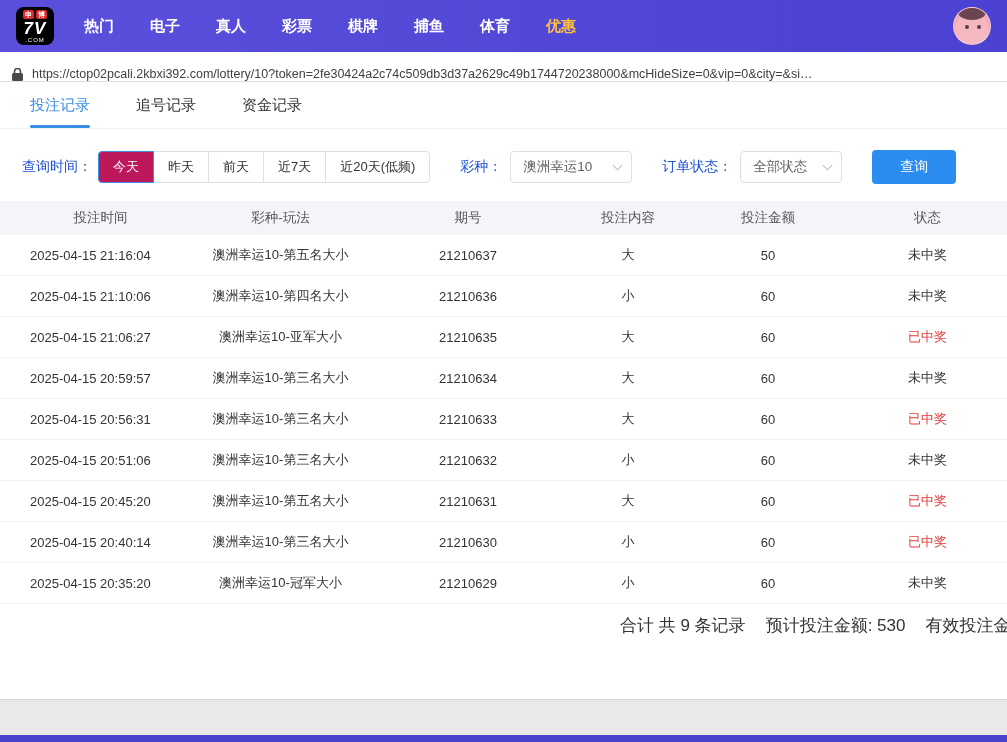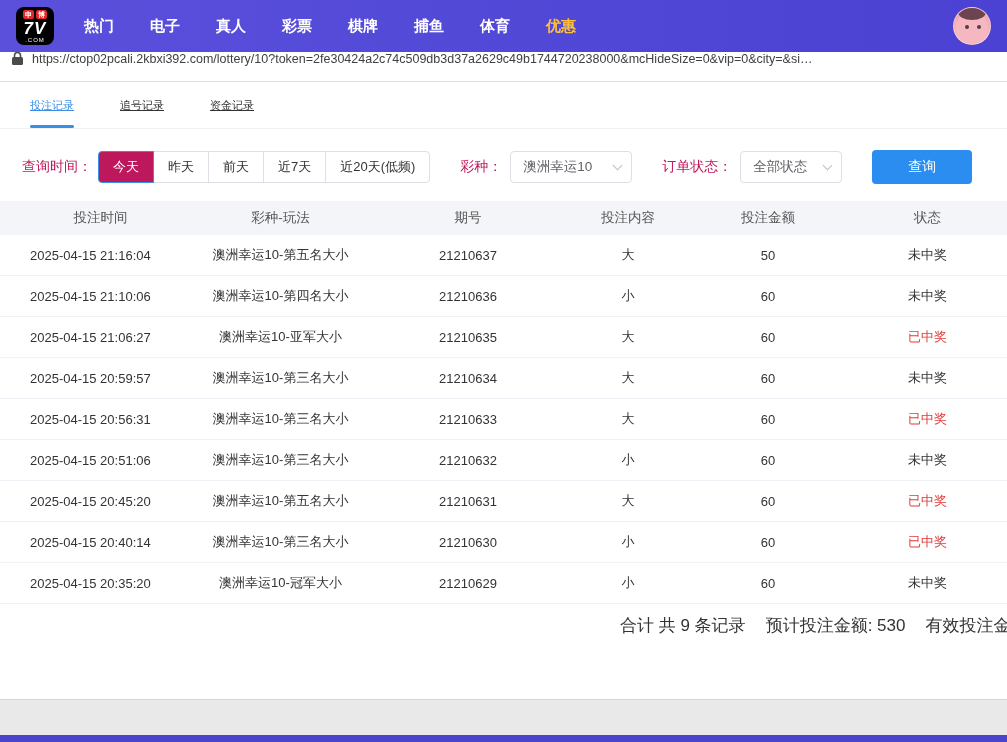--- a/index.html
+++ b/index.html
@@ -21,44 +21,44 @@
   .avatar::after { content:""; position:absolute; top:17px; left:11px; width:4px; height:4px; border-radius:50%; background:#5a3a42; box-shadow:12px 0 0 #5a3a42; }
 
   
   .titlebar { height:34px; background:#fbfbfb; border-bottom:1px solid #e4e4e4; display:flex; align-items:center; padding:0 0 0 12px; flex:none; }
   .tab-icon { width:17px; height:17px; border-radius:50%; background:linear-gradient(135deg,#f0883d 20%,#a05cd8 85%); color:#fff; font-size:8px; font-weight:bold; display:flex; align-items:center; justify-content:center; flex:none; }
   .tb-title { font-size:12px; color:#333; margin-left:8px; flex:1; }
   .win-controls { display:flex; height:100%; }
   .win-btn { width:44px; height:100%; display:flex; align-items:center; justify-content:center; font-size:13px; color:#333; cursor:pointer; }
 
   
-  .addressbar { height:30px; background:#fff; border-bottom:1px solid #dfdfdf; display:flex; align-items:flex-start; padding:0 12px; flex:none; }
+  .addressbar { height:30px; background:#fff; border-bottom:1px solid #dfdfdf; display:flex; align-items:flex-end; padding:0 12px; flex:none; }
   .url { font-size:12.5px; color:#3f4043; margin-left:9px; white-space:nowrap; overflow:hidden; flex:1; }
 
   
   .page { flex:1; background:#fff; display:flex; flex-direction:column; overflow:hidden; }
 
   .tabs { display:flex; gap:46px; padding:0 30px; height:47px; align-items:stretch; border-bottom:1px solid #f0f0f0; flex:none; }
-  .tab { font-size:11px; color:#333; display:flex; align-items:center; position:relative; cursor:pointer;text-decoration:underline; }
+  .tab { font-size:15px; color:#333; display:flex; align-items:center; position:relative; cursor:pointer; }
   .tab.tab-active { color:#3a8ee6; }
   .tab.tab-active::after { content:""; position:absolute; bottom:0; left:0; right:0; height:3px; background:#3a8ee6; border-radius:2px; }
 
   .filters { display:flex; align-items:center; padding:21px 22px 17px; flex:none; }
-  .filter-label { font-size:14px; color:#be185d; white-space:nowrap; }
+  .filter-label { font-size:14px; color:#1d4ed8; white-space:nowrap; }
   .btn-group { display:flex; margin-left:6px; }
   .tbtn { padding:0 14px; height:32px; line-height:30px; font-size:13px; color:#333; border:1px solid #dcdfe6; background:#fff; margin-left:-1px; cursor:pointer; white-space:nowrap; }
   .tbtn:first-child { border-radius:4px 0 0 4px; margin-left:0; }
   .tbtn:last-child { border-radius:0 4px 4px 0; }
   .tbtn.tbtn-active { background:#be185d; border-color:#3a8ee6; color:#fff; position:relative; z-index:1; }
   .sp { margin-left:30px; }
   .select { height:32px; border:1px solid #dcdfe6; border-radius:4px; display:flex; align-items:center; justify-content:space-between; padding:0 10px 0 12px; font-size:13.5px; color:#606266; margin-left:8px; cursor:pointer; background:#fff; }
   .sel-lottery { width:122px; }
   .sel-status { width:102px; }
   .chev { width:7px; height:7px; border-right:1.5px solid #b9c0cc; border-bottom:1.5px solid #b9c0cc; transform:rotate(45deg); margin-top:-4px; flex:none; }
-  .query-btn { width:100px; height:34px; background:#2b8df0; color:#fff; border:none; border-radius:4px; font-size:14px; margin-left:30px; cursor:pointer; }
+  .query-btn { width:84px; height:34px; background:#2b8df0; color:#fff; border:none; border-radius:4px; font-size:14px; margin-left:30px; cursor:pointer; }
 
   
   .thead, .trow { display:grid; grid-template-columns:185px 175px 200px 120px 160px 1fr; align-items:center;padding-left:8px; }
   .thead { background:#f4f5f9; height:34px; flex:none; }
   .th { text-align:center; font-size:13.5px; color:#555; }
   .tbody { flex:none; }
   .trow { height:41px; border-bottom:1px solid #f0f2f7; }
   .td { text-align:center; font-size:13px; color:#333; }
   .td.c0 { text-align:left; padding-left:22px; }
   .td.won { color:#e23b3b; }

